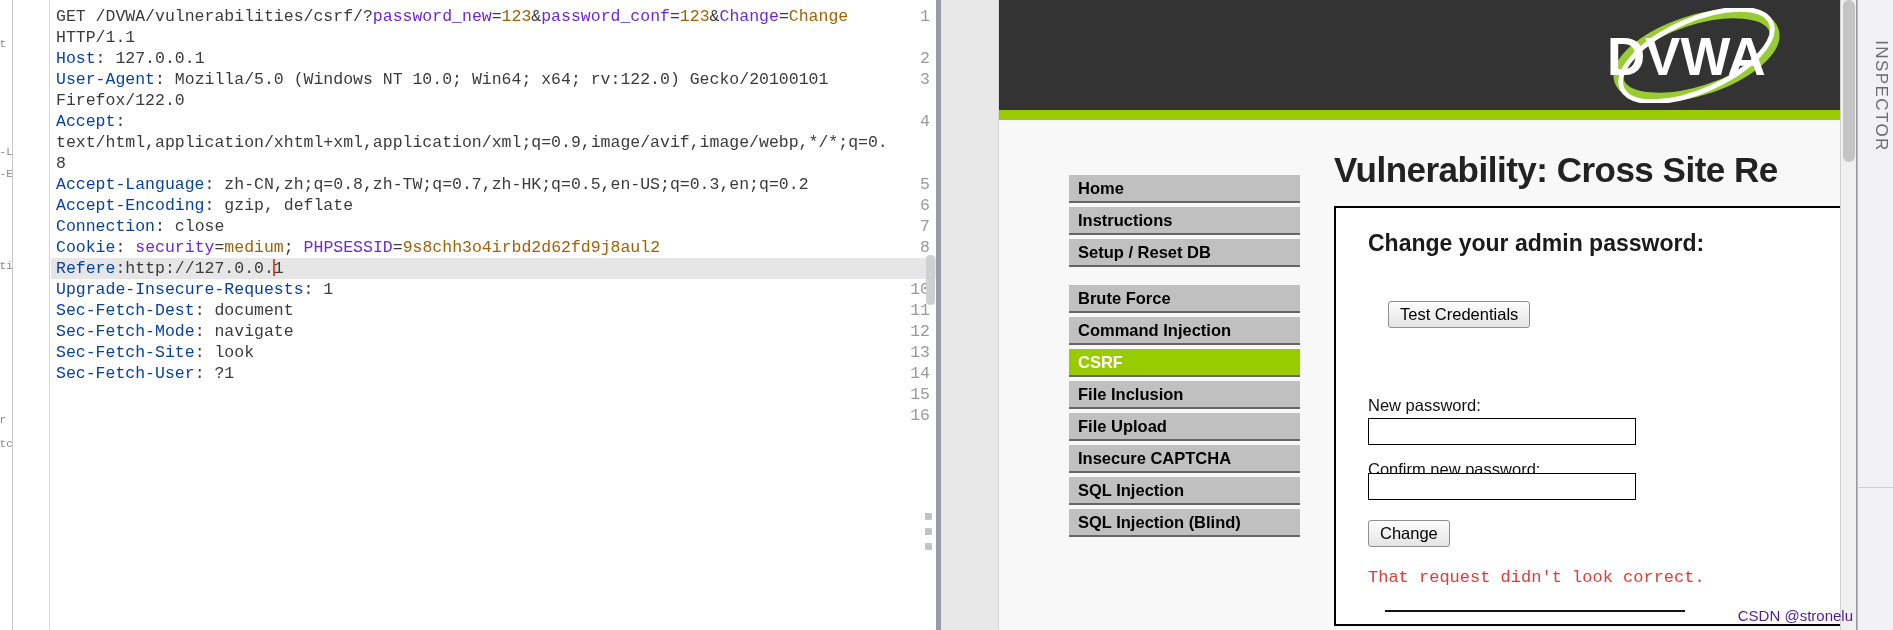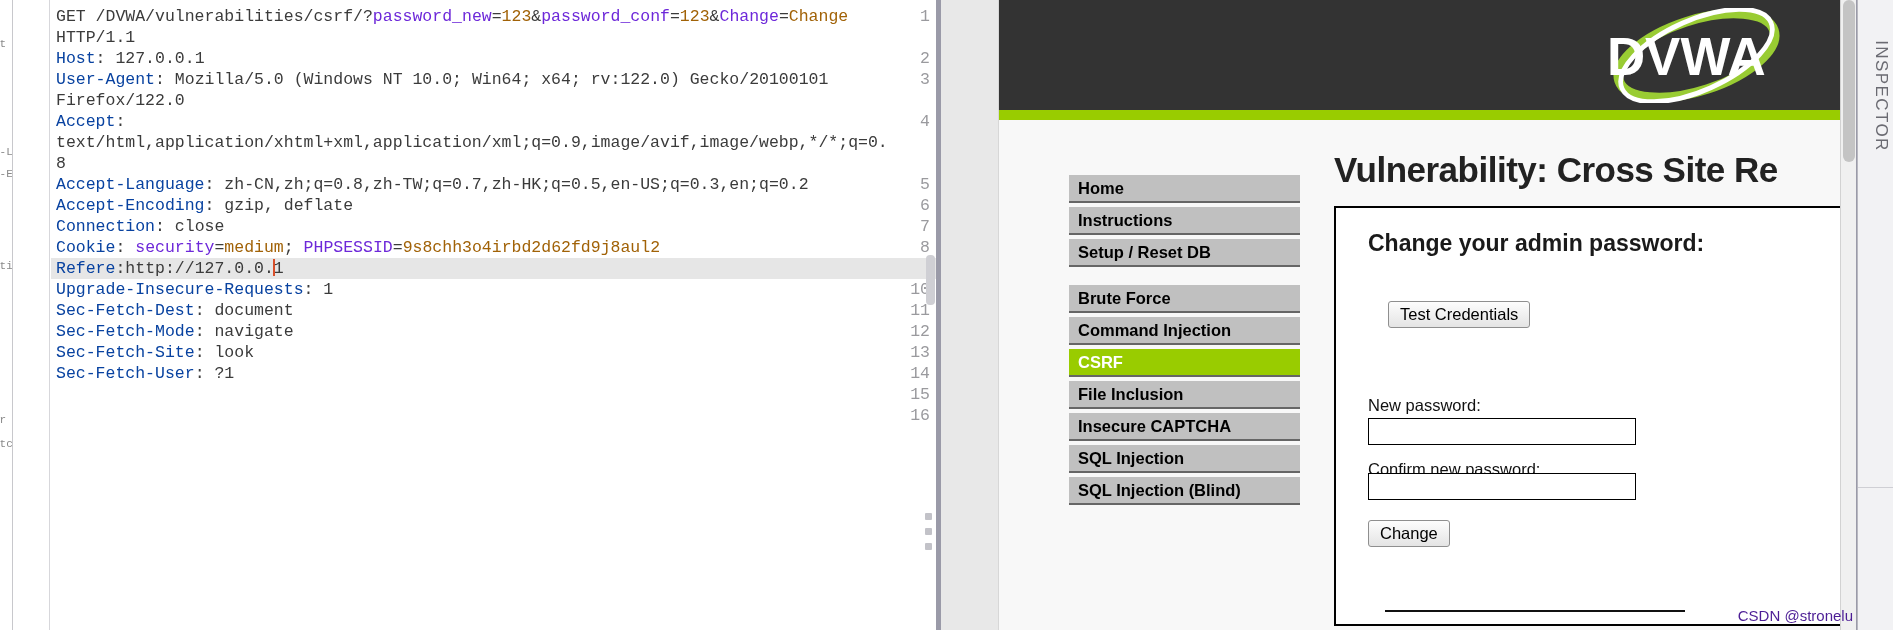--- a/index.html
+++ b/index.html
@@ -365,20 +365,21 @@
 
       <div class="dvwa-nav" id="dvwa-nav">
           <div class="nav-item">Home</div>
           <div class="nav-item">Instructions</div>
           <div class="nav-item">Setup / Reset DB</div>
           <div class="nav-gap"></div>
           <div class="nav-item">Brute Force</div>
           <div class="nav-item">Command Injection</div>
           <div class="nav-item active">CSRF</div>
           <div class="nav-item">File Inclusion</div>
+          <div class="nav-item">File Upload</div>
           <div class="nav-item">Insecure CAPTCHA</div>
           <div class="nav-item">SQL Injection</div>
           <div class="nav-item">SQL Injection (Blind)</div>
         </div>
 
       <div class="dvwa-main">
         <h1 class="page-title">Vulnerability: Cross Site Re</h1>
 
         <div class="vuln-box">
           <h3>Change your admin password:</h3>
@@ -386,20 +387,21 @@
           <button class="btn test-cred">Test Credentials</button>
 
           <div class="fld-label lbl-new">New password:</div>
           <input class="fld-input inp-new" type="password" value="" style="">
 
           <div class="fld-label lbl-conf">Confirm new password:</div>
           <input class="fld-input inp-conf" type="password" value="" style="">
 
           <button class="btn btn-change">Change</button>
 
+          <div class="err-msg">That request didn't look correct.</div>
         </div>
       </div>
     </div>
 
     <div class="browser-scrollbar">
       <div class="browser-thumb"></div>
     </div>
   </div>
 
   <div class="right-rail">

